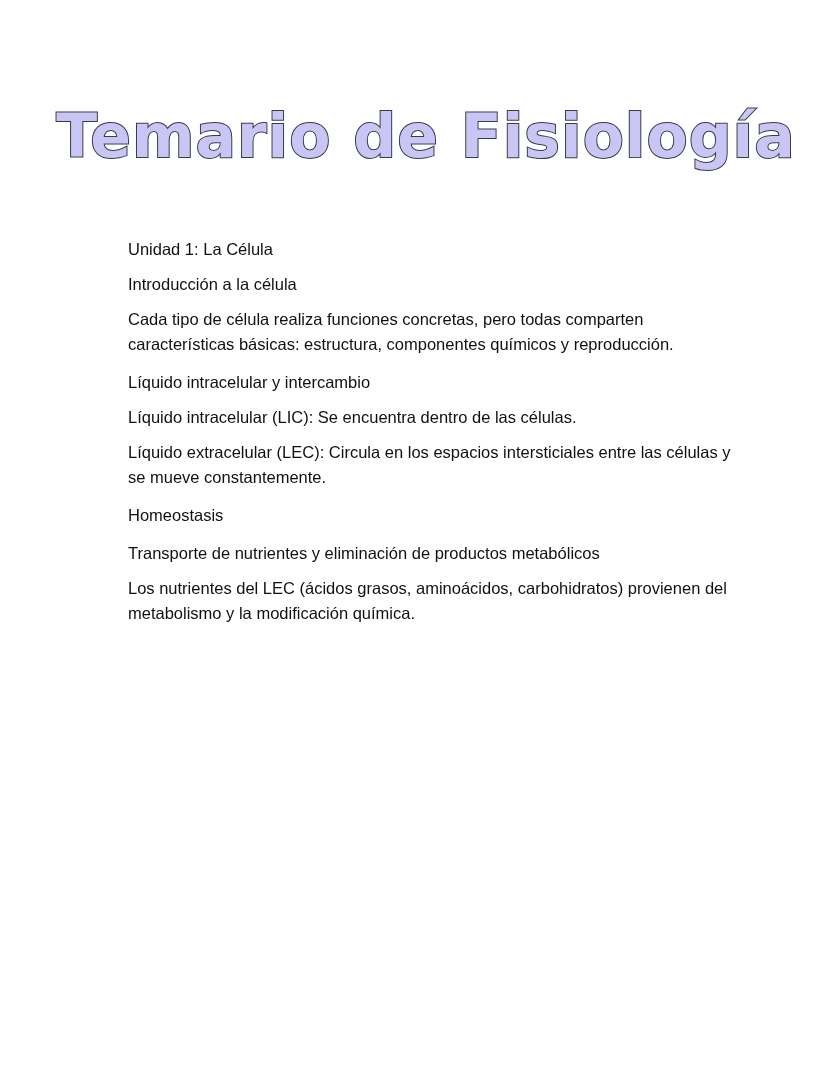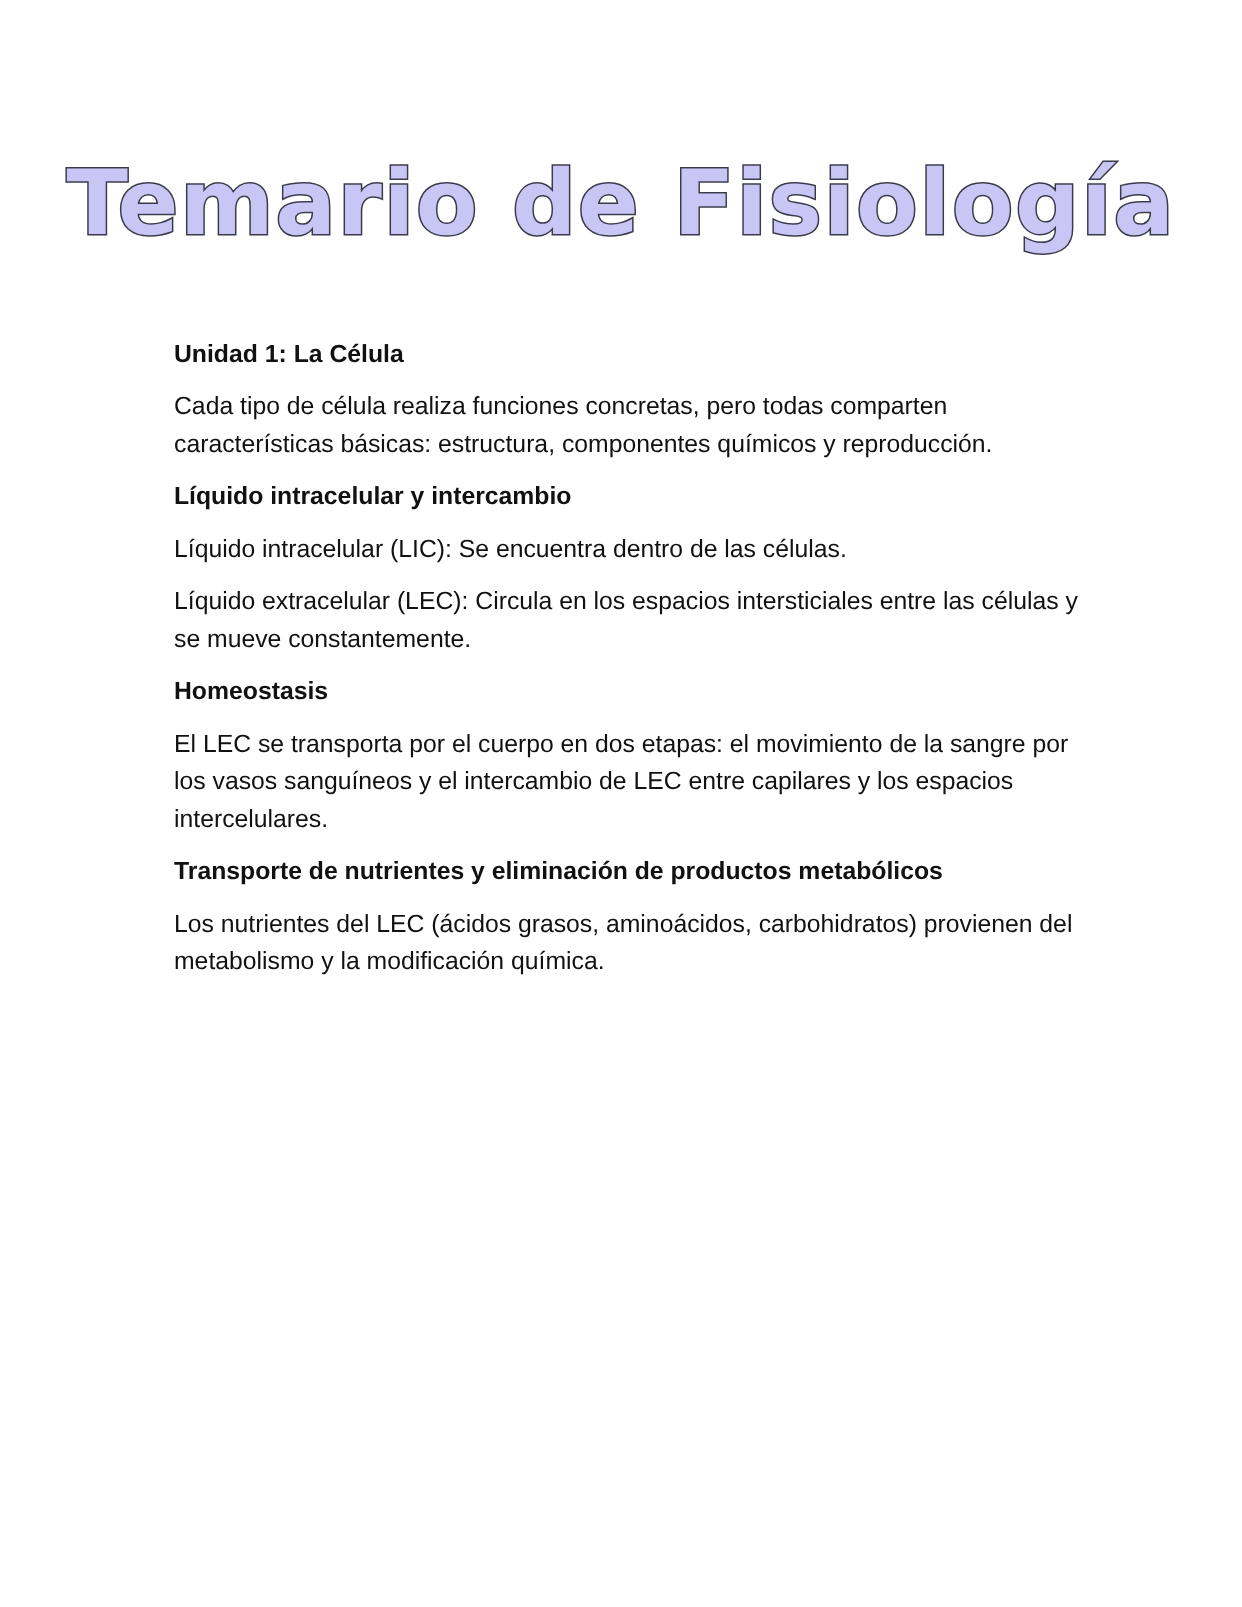--- a/index.html
+++ b/index.html
@@ -1,47 +1,47 @@
 <!DOCTYPE html>
 <html><head>
   <meta charset="utf-8">
   <style>
     html, body { margin: 0; padding: 0; background: #ffffff; }
     body { width: 828px; height: 1071px; position: relative; overflow: hidden; }
-    .page { position: absolute; left: 0; top: 0; width: 732px; height: 1071px; background: #ffffff; padding-left: 20px; }
+    .page { position: absolute; left: 12px; top: 0; width: 732px; height: 1071px; background: #ffffff; padding-left: 20px; }
     .title {
       position: absolute; left: 0; top: 96px; width: 828px; text-align: center;
       font-family: "DejaVu Sans", sans-serif; font-size: 60px; font-weight: bold;
       color: #c9c6f5; letter-spacing: 1px;
       -webkit-text-stroke: 2px #3a3a4a;
       paint-order: stroke fill;
       line-height: 80px;
     }
     .content {
       position: absolute; left: 116px; top: 224px; width: 610px;
       font-family: "Liberation Sans", sans-serif; font-size: 16.5px; color: #111111;
       line-height: 25px;
     }
     .content p { margin: 0 0 10px 0; }
-    .content .h { font-weight: bold; }
+    .content .h { font-weight: normal; margin-top: 13px; }
     .content b { font-weight: normal; }
   </style>
 </head>
 <body>
 
 <div class="page">
   <div class="title">Temario de Fisiología</div>
 
   <div class="content">
     <p class="h">Unidad 1: La Célula</p>
+    <p>Introducción a la célula</p>
     <p>Cada tipo de célula realiza funciones concretas, pero todas comparten características básicas: estructura, componentes químicos y reproducción.</p>
 
     <p class="h">Líquido intracelular y intercambio</p>
     <p><b>Líquido intracelular (LIC):</b><span> Se encuentra dentro de las células.</span></p>
     <p><b>Líquido extracelular (LEC):</b><span> Circula en los espacios intersticiales entre las células y se mueve constantemente.</span></p>
 
     <p class="h">Homeostasis</p>
-    <p>El LEC se transporta por el cuerpo en dos etapas: el movimiento de la sangre por los vasos sanguíneos y el intercambio de LEC entre capilares y los espacios intercelulares.</p>
 
     <p class="h">Transporte de nutrientes y eliminación de productos metabólicos</p>
     <p><b>Los nutrientes del LEC</b><span> (ácidos grasos, aminoácidos, carbohidratos) provienen del metabolismo y la modificación química.</span></p>
   </div>
 </div>
 
 </body></html>

